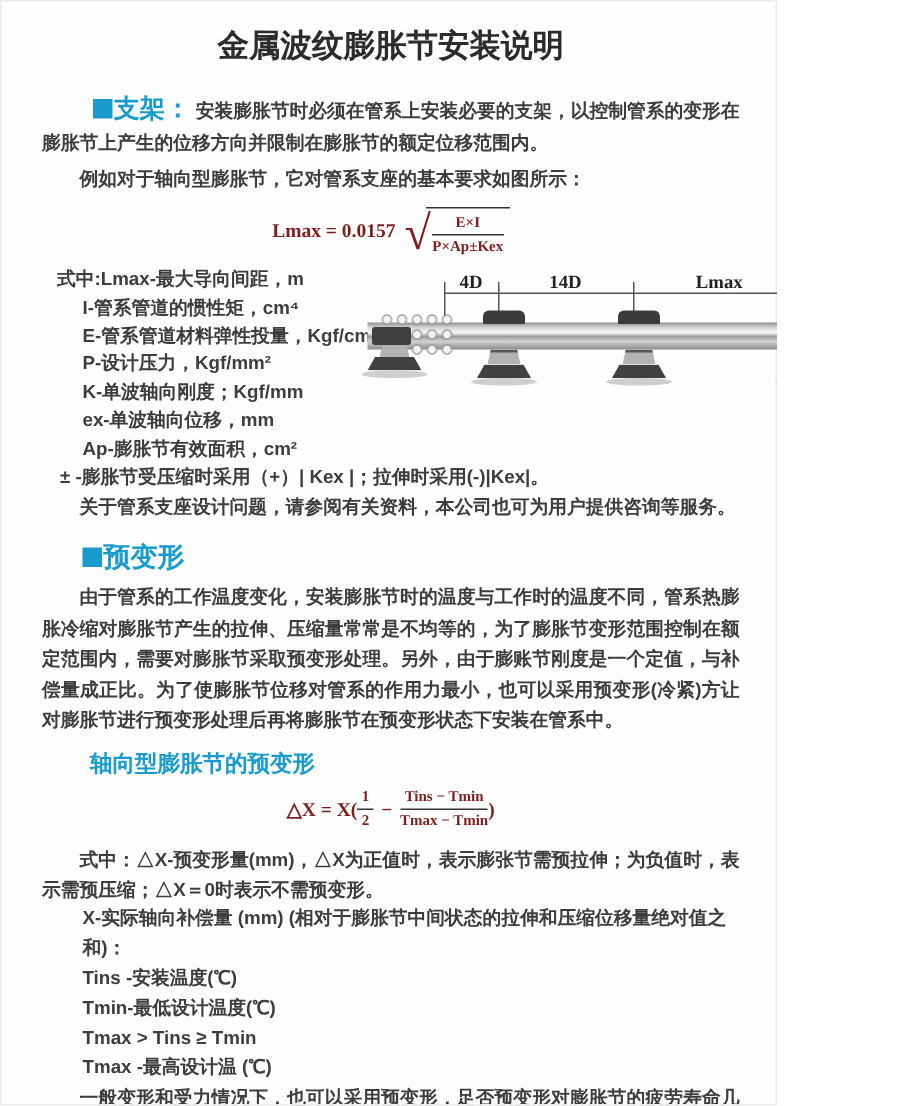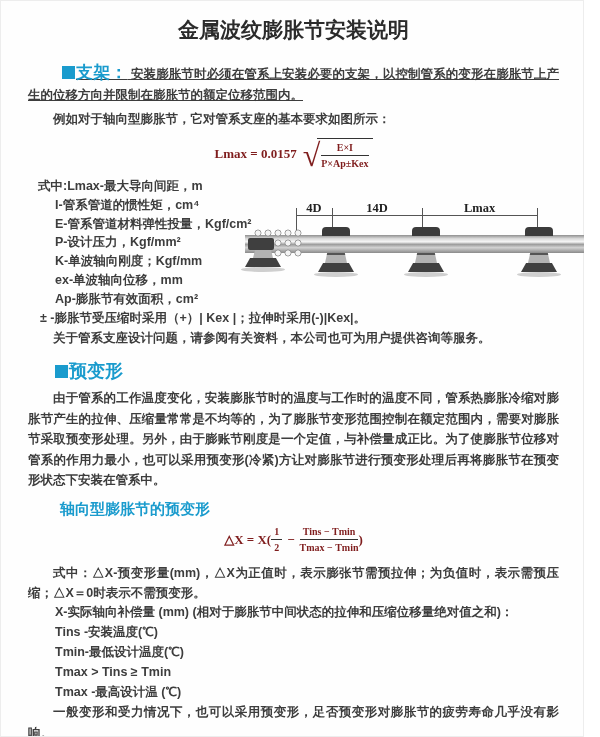--- a/index.html
+++ b/index.html
@@ -1,29 +1,29 @@
 <!DOCTYPE html>
 <html><head>
 <meta charset="utf-8">
 <style>
   html,body{margin:0;padding:0;background:#fff;}
   .page{
-    position:relative;width:584px;height:737px;box-sizing:border-box;
+    position:relative;width:518px;height:737px;box-sizing:border-box;
     background:#fefefe;overflow:hidden;
     font-family:"Liberation Sans",sans-serif;
     color:#3d3d3d;font-size:12.5px;font-weight:600;
     padding:10px 25px 0 28px;
     outline:1px solid #ededed;outline-offset:-1px;
   }
   .title{font-size:21px;font-weight:bold;color:#2b2b2b;text-align:center;margin:6px 0 18px 0;}
   p{margin:0;text-align:justify;line-height:21px;}
   .bullet{display:inline-block;width:13px;height:13px;background:#1a9bcd;vertical-align:-1px;margin-right:1px;}
   .sec-head{color:#1a9bcd;font-size:17px;font-weight:bold;line-height:21px;}
   .indent{text-indent:2em;}
-  .first-para{text-indent:34px;margin-bottom:2px;text-decoration:underline;}
+  .first-para{text-indent:34px;margin-bottom:2px;}
   .example{margin:3px 0 4px 0;}
   
   .formula{display:flex;align-items:center;justify-content:center;
     font-family:"Liberation Serif",serif;color:#7f1d1d;}
   .f1{height:40px;margin:0 0 2px 0;}
   .f-lhs{font-weight:bold;font-size:13px;margin-right:6px;}
   .rad{font-size:32px;font-weight:400;line-height:30px;margin-right:-3px;transform:translateY(1px);}
   .sqrt-body{border-top:1.5px solid #333;padding:1px 4px 0 4px;}
   .frac{display:inline-flex;flex-direction:column;text-align:center;font-size:10px;line-height:13px;}
   .frac .num{border-bottom:1px solid #333;padding:0 3px 1px 3px;}
@@ -40,21 +40,21 @@
   .note-para{margin:1px 0 10px 0;}
   
   .h-blue{color:#1a9bcd;font-weight:bold;}
   .h2{font-size:18px;margin:8px 0 5px 27px;}
   .h3a{font-size:15px;margin:9px 0 2px 32px;}
   .h3b{font-size:17px;margin:10px 0 2px 27px;}
   .exp-line{margin-left:27px;line-height:19.8px;}
   .exp-para{line-height:20.3px;}
   .pre-para{line-height:20.5px;margin-bottom:2px;}
   
-  .diagram{position:absolute;left:245px;top:200px;width:353px;height:95px;}
+  .diagram{position:absolute;left:245px;top:180px;width:353px;height:95px;}
   .diagram *{position:absolute;}
   .dim-line{left:51px;top:15px;width:241px;height:1px;background:#555;}
   .tick{width:1px;height:27px;top:8px;background:#555;}
   .t1{left:51px;} .t2{left:87px;} .t3{left:177px;} .t4{left:292px;}
   .dim-label{top:1px;height:14px;text-align:center;font-family:"Liberation Serif",serif;
     font-weight:bold;font-size:12.5px;color:#222;font-style:normal;line-height:14px;}
   .l1{left:51px;width:36px;} .l2{left:87px;width:90px;} .l3{left:177px;width:115px;}
   .pipe{left:0;top:35px;width:353px;height:18px;
     background:linear-gradient(180deg,#8f8f8f 0%,#d9d9d9 20%,#f6f6f6 38%,#9c9c9c 52%,#d2d2d2 70%,#8a8a8a 100%);}
   .bellows{left:8px;top:28px;width:50px;height:31px;

